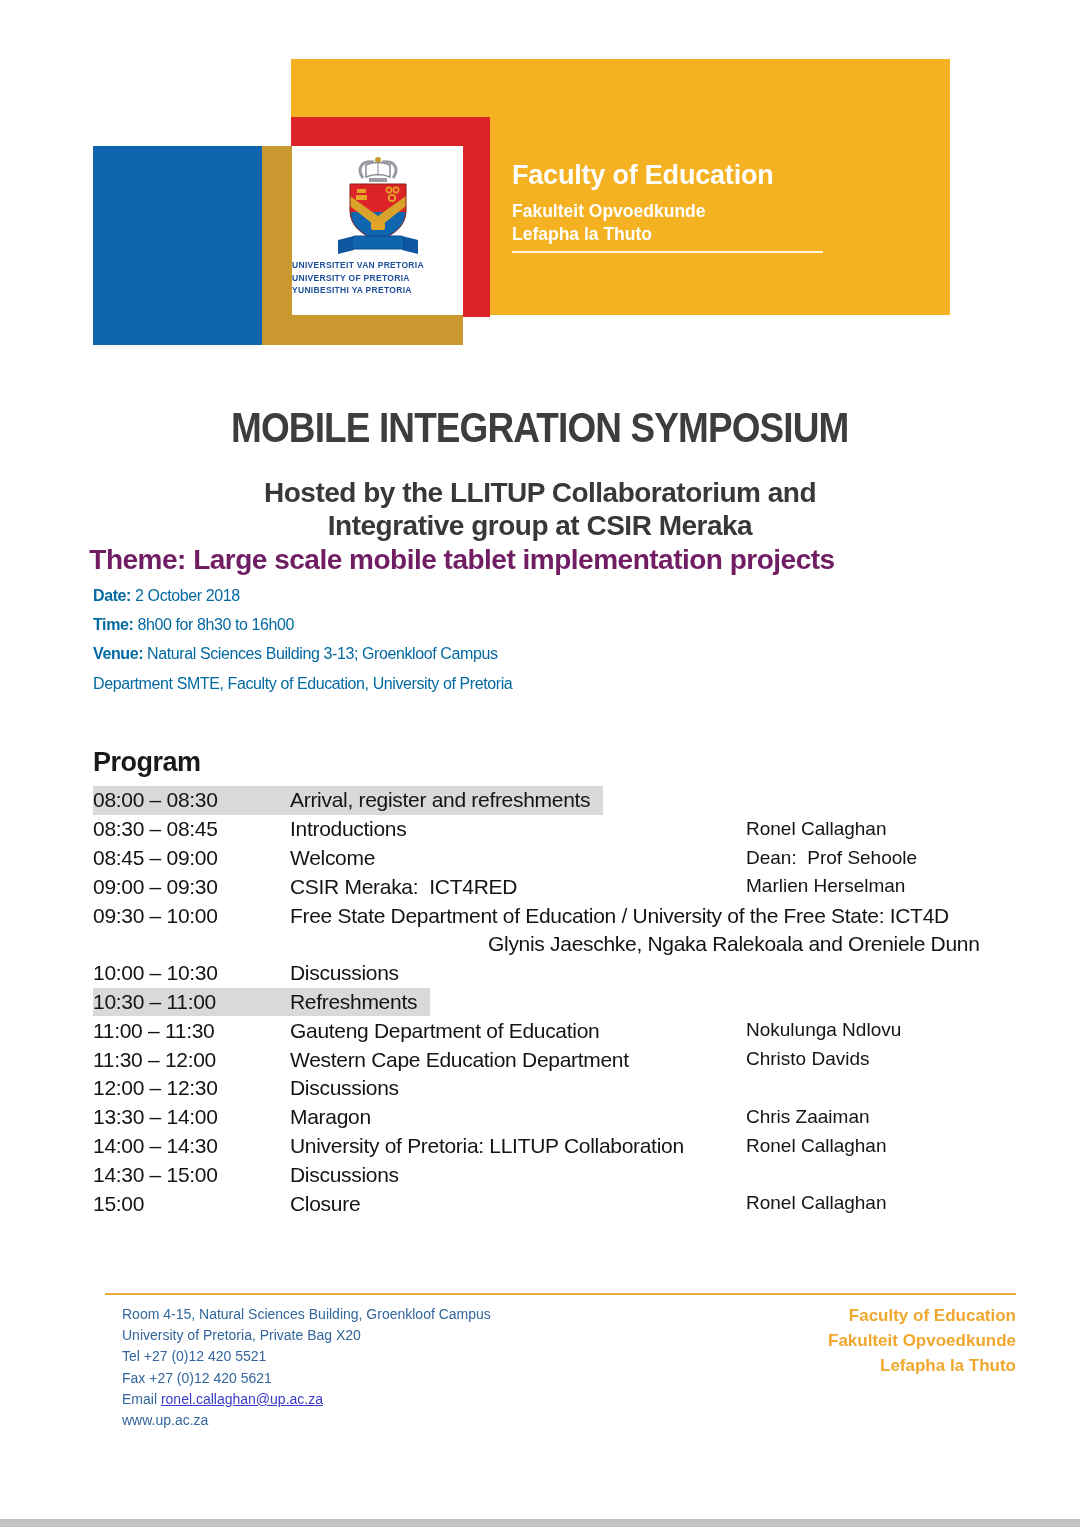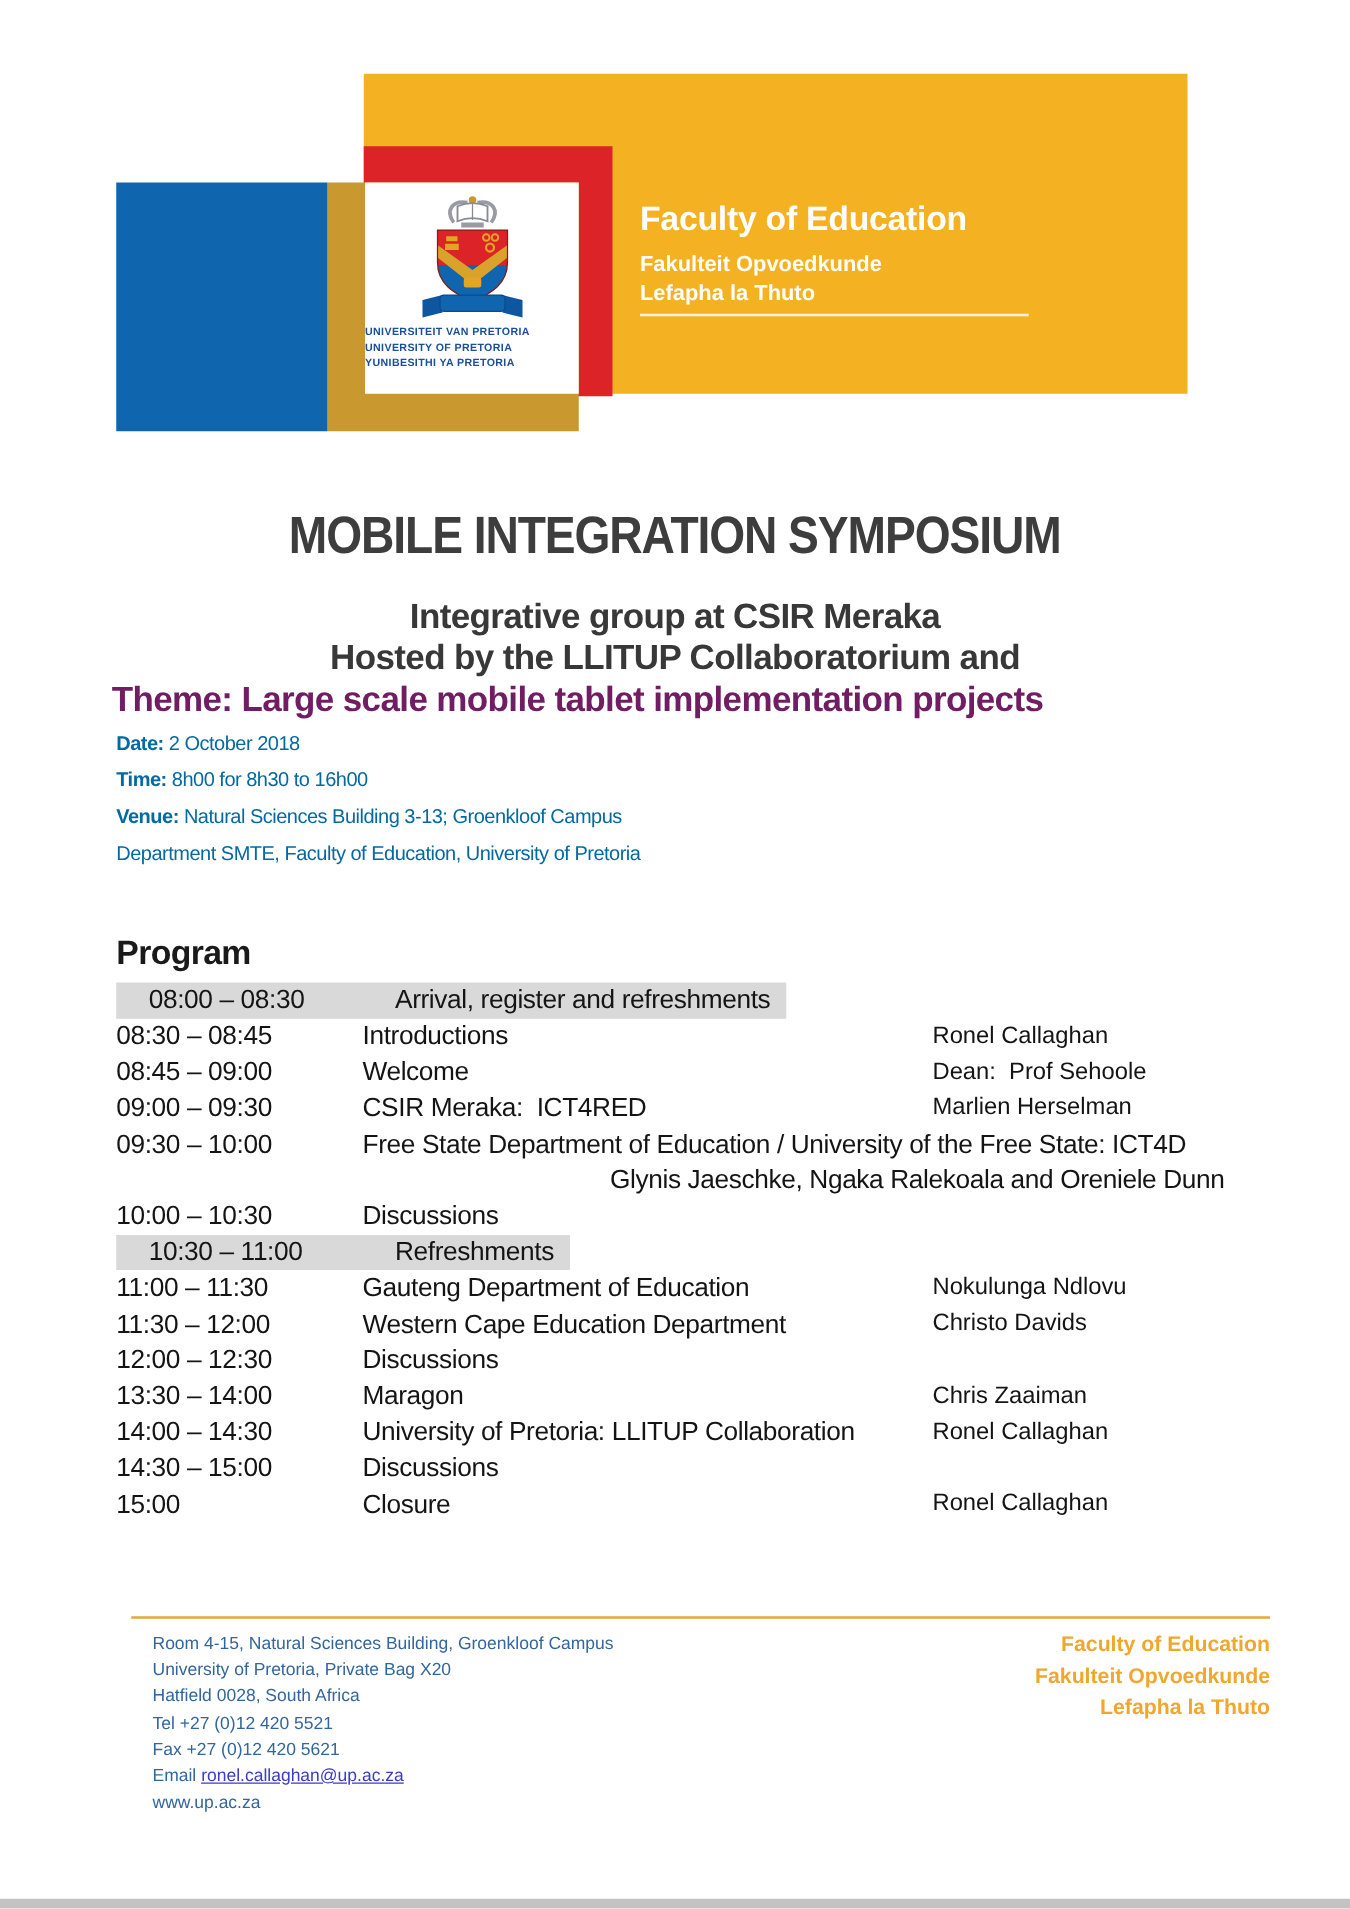--- a/index.html
+++ b/index.html
@@ -36,21 +36,21 @@
   
   .details{position:absolute;left:93px;top:581px;font-size:16px;line-height:29.2px;
     letter-spacing:-.4px;color:#0369a1;white-space:pre;}
   .details b{font-weight:bold;}
   
   .prog-head{position:absolute;left:93px;top:747px;font-size:27px;font-weight:bold;
     letter-spacing:-.5px;color:#1a1a1a;}
   .prog{position:absolute;left:93px;top:786px;width:940px;font-size:21px;letter-spacing:-.3px;color:#141414;}
   .prog-row{position:relative;height:28.8px;}
   .prog-band{display:flex;align-items:center;height:100%;width:fit-content;}
-  .prog-band.hl{background:var(--c-hl);padding-right:13px;padding-left:26px;}
+  .prog-band.hl{background:var(--c-hl);padding-right:13px;}
   .prog-time{width:197px;flex:none;white-space:pre;}
   .prog-item{white-space:pre;}
   .prog-item.indent{margin-left:198px;}
   .prog-presenter{position:absolute;left:653px;top:0;line-height:28.8px;font-size:19px;
     letter-spacing:0;white-space:pre;color:#141414;}
   
   .foot-line{position:absolute;left:105px;top:1293px;width:911px;height:2px;background:var(--c-goldline);}
   .foot-left{position:absolute;left:122px;top:1304px;font-size:14px;line-height:21.2px;color:var(--c-footblue);}
   .foot-left a{color:var(--c-link);text-decoration:underline;text-align:right;}
   .foot-right{position:absolute;right:64px;top:1303px;text-align:right;font-size:17px;
@@ -108,22 +108,22 @@
       <div>Fakulteit Opvoedkunde</div>
       <div>Lefapha la Thuto</div>
     </div>
   </div>
   <div class="fac-line"></div>
 
   <div class="doc-title">
     <span>MOBILE INTEGRATION SYMPOSIUM</span>
   </div>
   <div class="doc-subtitle">
+    <div>Hosted by the LLITUP Collaboratorium and</div>
     <div>Integrative group at CSIR Meraka</div>
-    <div>Hosted by the LLITUP Collaboratorium and</div>
   </div>
   <div class="doc-theme">Theme: Large scale mobile tablet implementation projects</div>
 
   <div class="details" id="details"><div class="detail-line"><b>Date:</b><span> 2 October 2018</span></div><div class="detail-line"><b>Time:</b><span> 8h00 for 8h30 to 16h00</span></div><div class="detail-line"><b>Venue:</b><span> Natural Sciences Building 3-13; Groenkloof Campus</span></div><div class="detail-line"><span>Department SMTE, Faculty of Education, University of Pretoria</span></div></div>
 
   <div class="prog-head">Program</div>
   <div class="prog" id="program-rows">
       <div class="prog-row">
         <div class="prog-band hl">
           <div class="prog-time">08:00 – 08:30</div>
@@ -221,21 +221,20 @@
           <div class="prog-item">Closure</div>
         </div>
         <div class="prog-presenter">Ronel Callaghan</div>
       </div>
     </div>
 
   <div class="foot-line"></div>
   <div class="foot-left" id="footer-left">
       <div>Room 4-15, Natural Sciences Building, Groenkloof Campus</div>
       <div>University of Pretoria, Private Bag X20</div>
-      <div>Hatfield 0028, South Africa</div>
       <div>Tel +27 (0)12 420 5521</div>
       <div>Fax +27 (0)12 420 5621</div>
       <div><span>Email </span><a href="#">ronel.callaghan@up.ac.za</a></div>
       <div>www.up.ac.za</div>
     </div>
   <div class="foot-right" id="footer-right">
       <div>Faculty of Education</div>
       <div>Fakulteit Opvoedkunde</div>
       <div>Lefapha la Thuto</div>
     </div>

